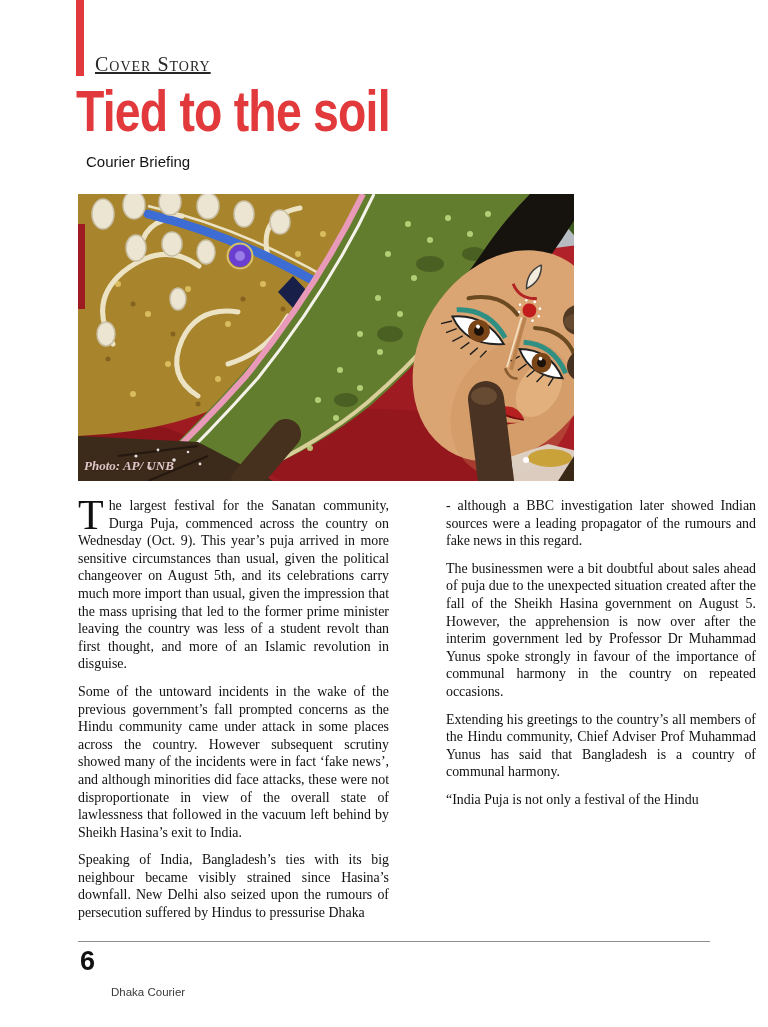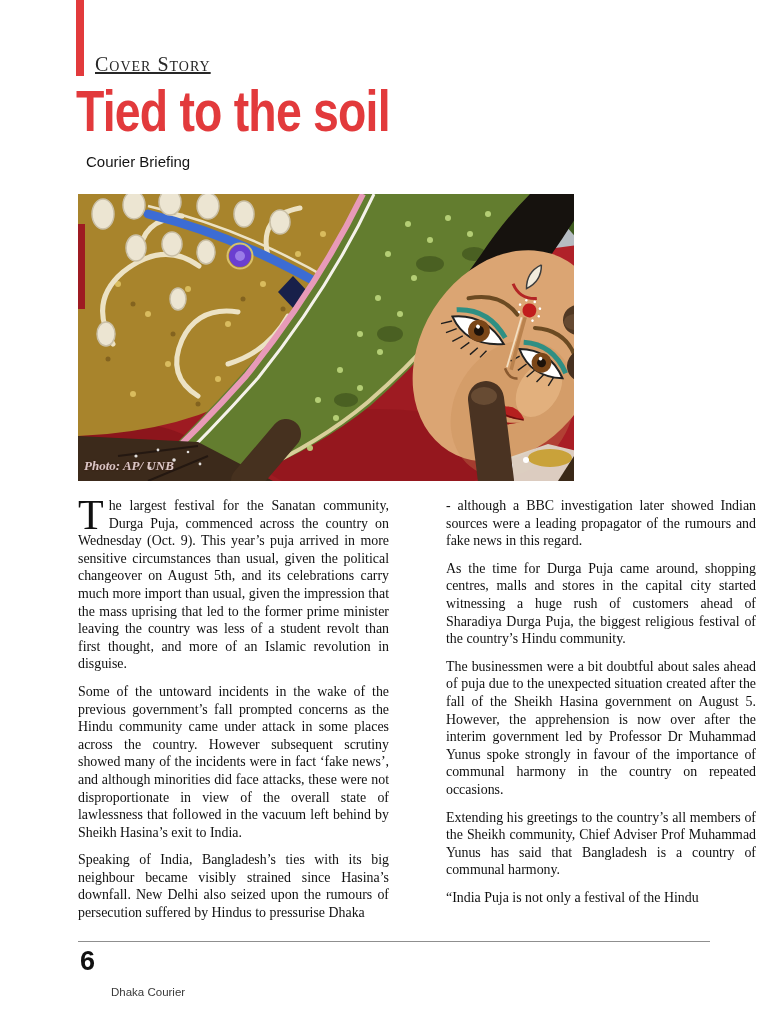--- a/index.html
+++ b/index.html
@@ -303,23 +303,22 @@
 </div>
 
 <div class="col" id="col1">
   <p class="para"><span class="dropcap">T</span><span>he largest festival for the Sanatan community, Durga Puja, commenced across the country on Wednesday (Oct. 9). This year’s puja arrived in more sensitive circumstances than usual, given the political changeover on August 5th, and its celebrations carry much more import than usual, given the impression that the mass uprising that led to the former prime minister leaving the country was less of a student revolt than first thought, and more of an Islamic revolution in disguise.</span></p>
   <p class="para">Some of the untoward incidents in the wake of the previous government’s fall prompted concerns as the Hindu community came under attack in some places across the country. However subsequent scrutiny showed many of the incidents were in fact ‘fake news’, and although minorities did face attacks, these were not disproportionate in view of the overall state of lawlessness that followed in the vacuum left behind by Sheikh Hasina’s exit to India.</p>
   <p class="para">Speaking of India, Bangladesh’s ties with its big neighbour became visibly strained since Hasina’s downfall. New Delhi also seized upon the rumours of persecution suffered by Hindus to pressurise Dhaka</p>
 </div>
 
 <div class="col" id="col2">
   <p class="para">- although a BBC investigation later showed Indian sources were a leading propagator of the rumours and fake news in this regard.</p>
-  <p class="para">As the time for Durga Puja came around, shopping centres, malls and stores in the capital city started witnessing a huge rush of customers ahead of Sharadiya Durga Puja, the biggest religious festival of the country’s Hindu community.</p>
   <p class="para">The businessmen were a bit doubtful about sales ahead of puja due to the unexpected situation created after the fall of the Sheikh Hasina government on August 5. However, the apprehension is now over after the interim government led by Professor Dr Muhammad Yunus spoke strongly in favour of the importance of communal harmony in the country on repeated occasions.</p>
-  <p class="para">Extending his greetings to the country’s all members of the Sheikh community, Chief Adviser Prof Muhammad Yunus has said that Bangladesh is a country of communal harmony.</p>
+  <p class="para">Extending his greetings to the country’s all members of the Hindu community, Chief Adviser Prof Muhammad Yunus has said that Bangladesh is a country of communal harmony.</p>
   <p class="para">“India Puja is not only a festival of the Hindu</p>
 </div>
 
 <div class="abs footer-rule"></div>
 <div class="abs page-num">6</div>
 <div class="abs pub-block">
   <div class="pub-name">Dhaka Courier</div>
   <div class="pub-date">11 October 2024</div>
 </div>
 

